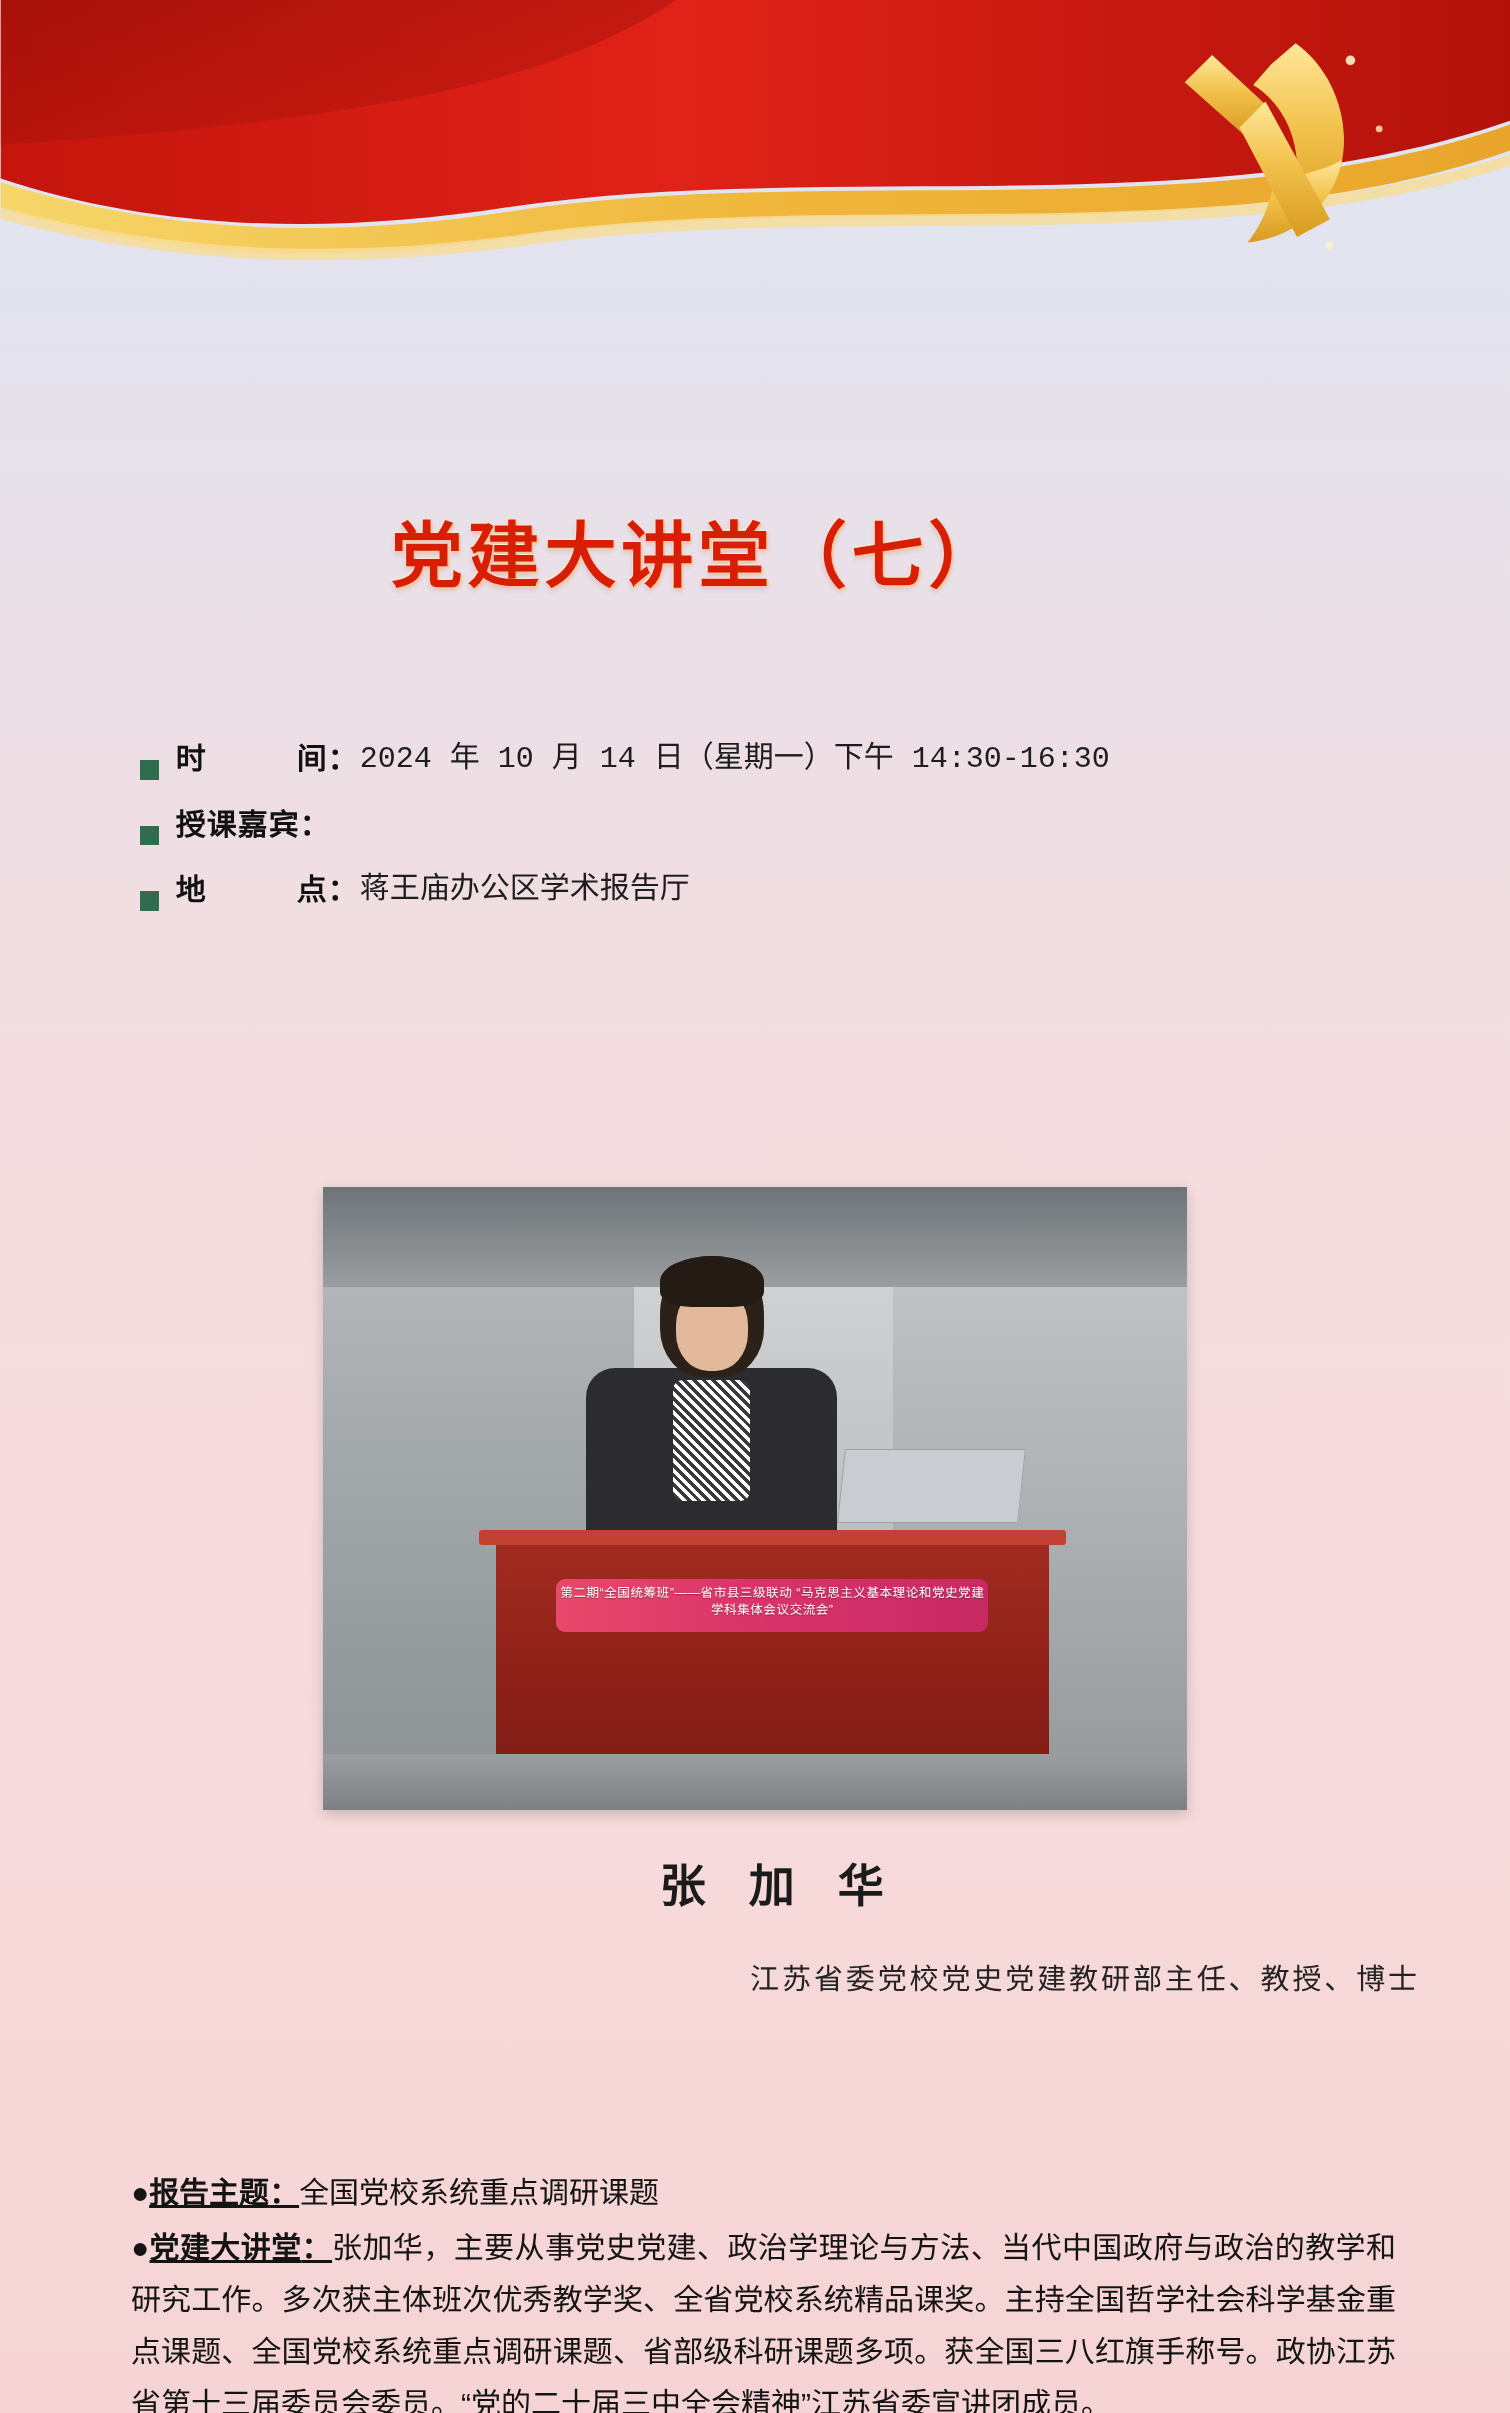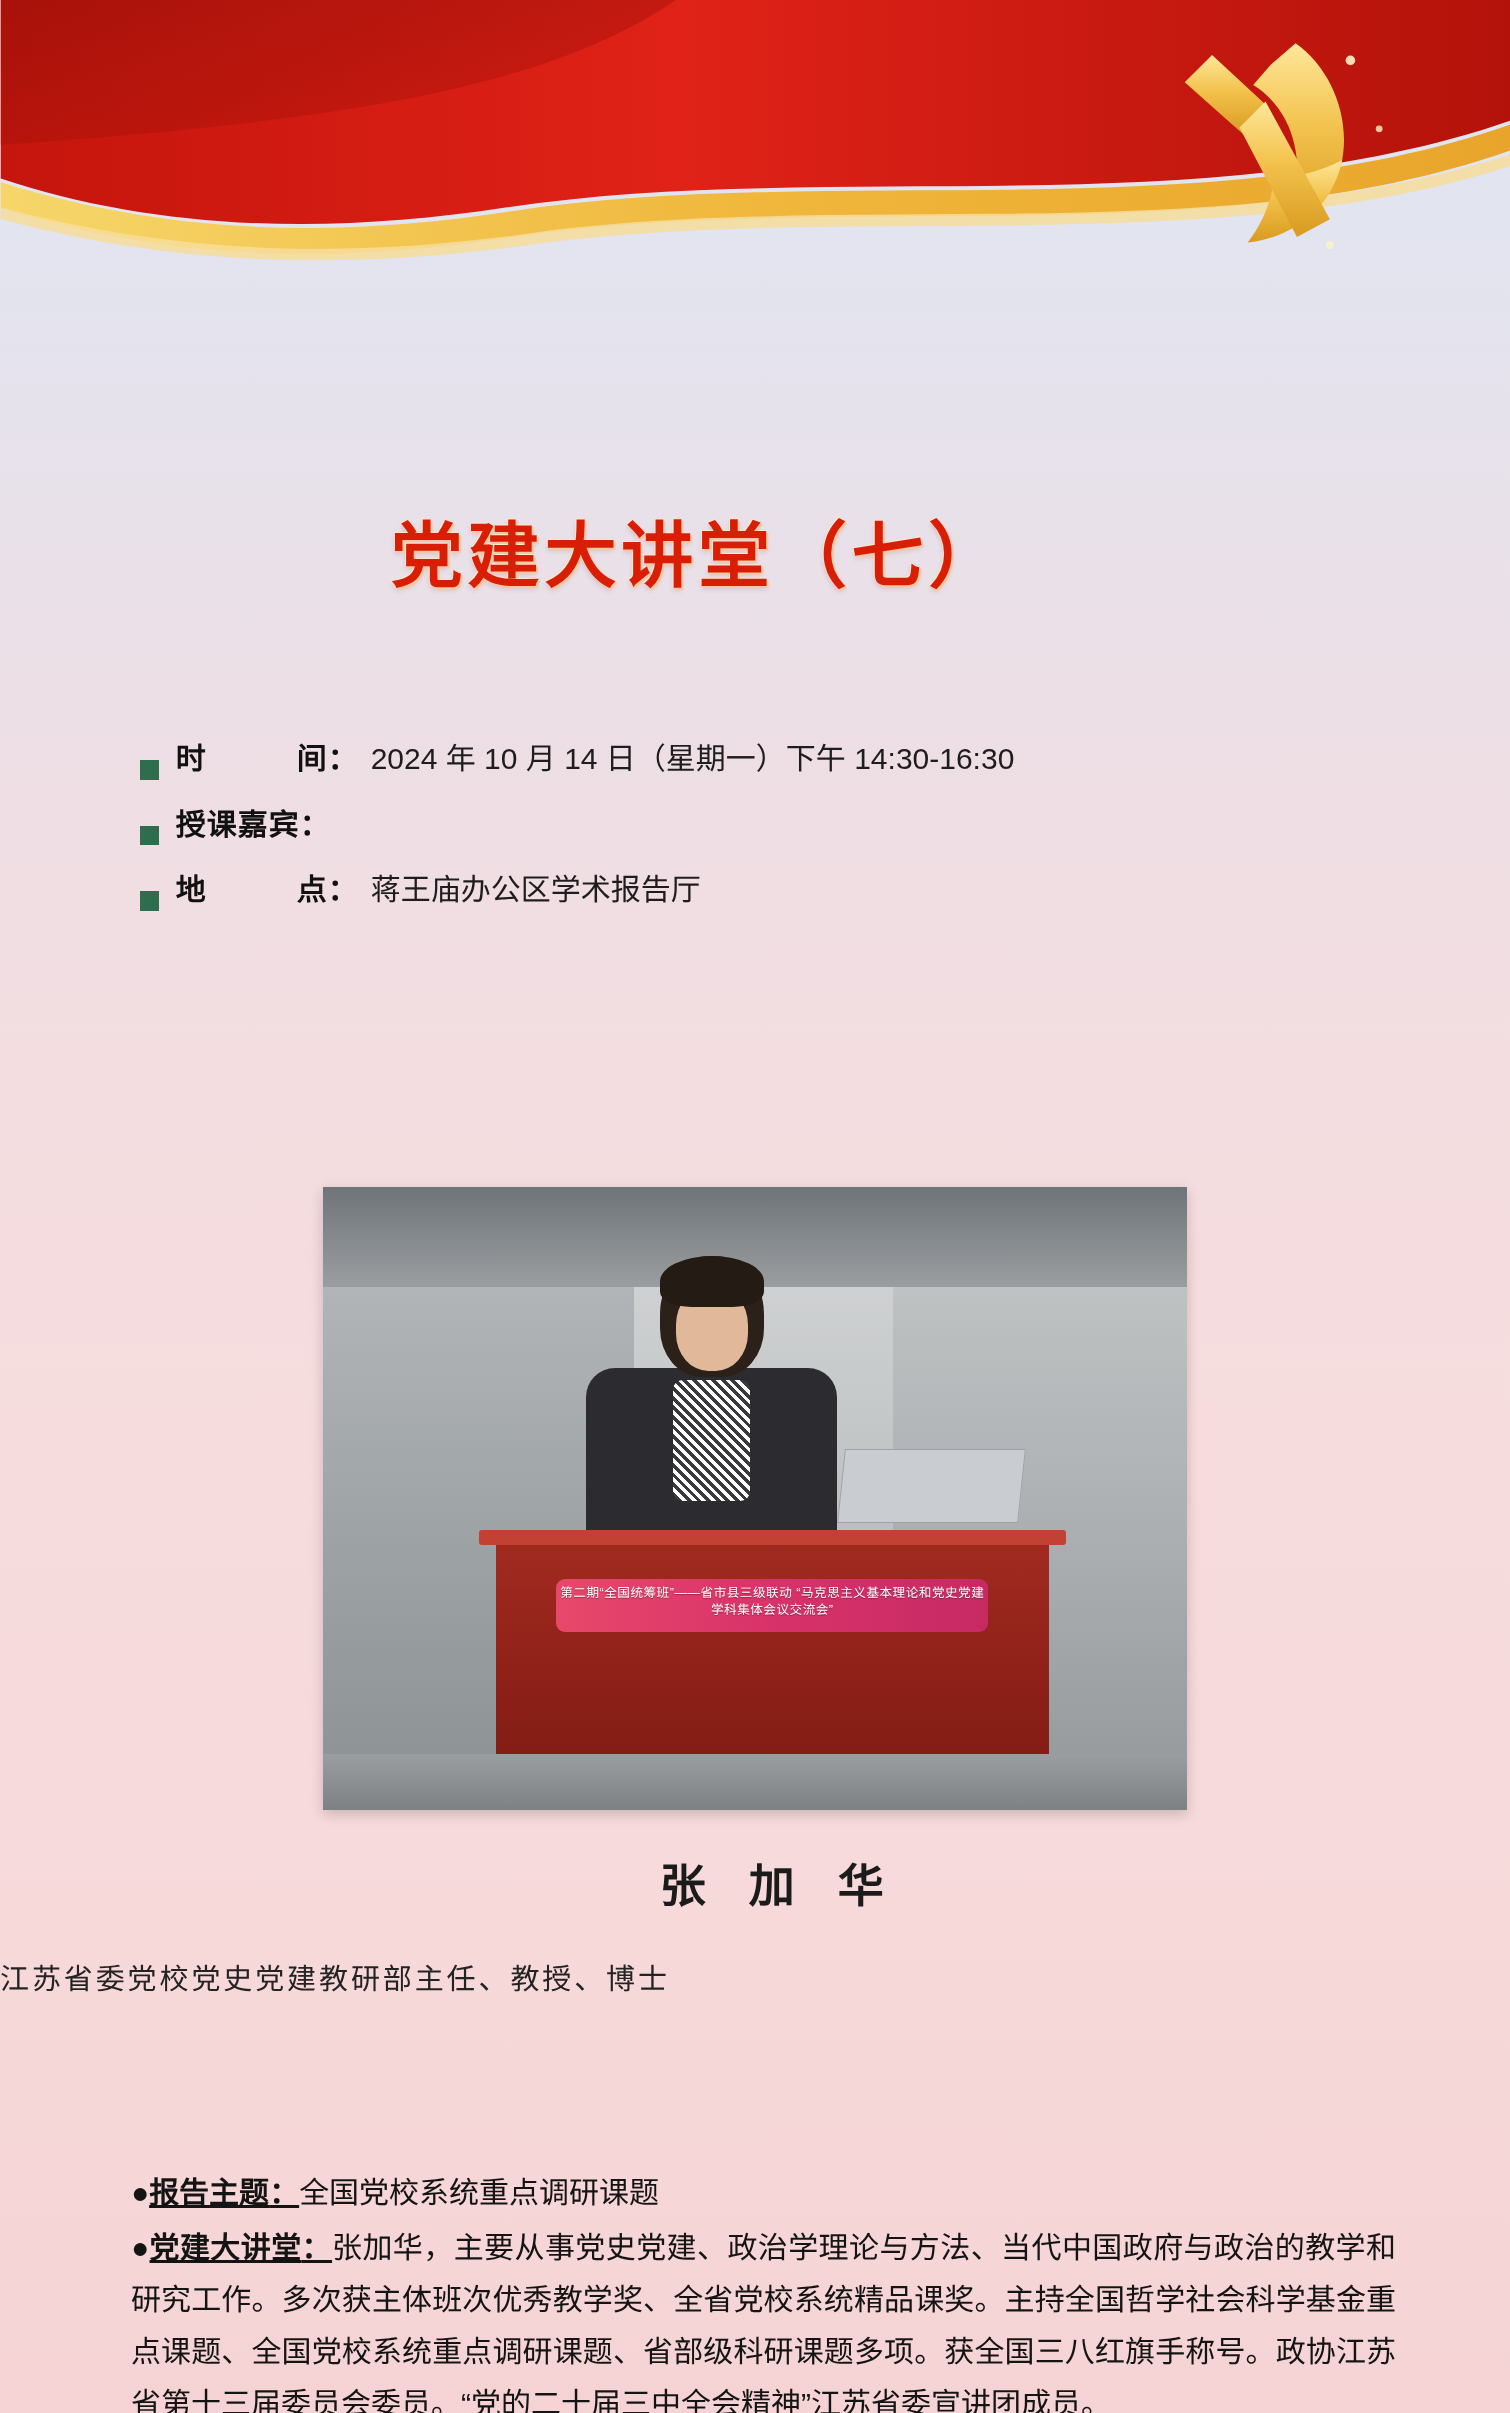--- a/index.html
+++ b/index.html
@@ -96,21 +96,22 @@
   .lbl-spaced {
     display: inline-block;
     width: 121px;
     letter-spacing: 19.3px;
   }
   .info-colon {
     font-weight: bold;
   }
   .info-value {
     color: #1d1d1d;
-    margin-left: 12px;
+    margin-left: 1px;
+    font-family: Liberation Mono, monospace;
   }
 
   
   .photo-frame {
     position: absolute;
     left: 323px;
     top: 1187px;
     width: 864px;
     height: 623px;
     background: #8c9197;
@@ -248,21 +249,21 @@
     font-weight: bold;
     letter-spacing: 13.5px;
     color: #1b1b1b;
     padding-left: 23px;
   }
   .speaker-title {
     position: absolute;
     left: 0;
     top: 1955px;
     width: 1420px;
-    text-align: left;
+    text-align: right;
     font-family: "DejaVu Serif", "Liberation Serif", serif;
     font-size: 29px;
     letter-spacing: 2.9px;
     color: #232323;
   }
 
   
   .body-block {
     position: absolute;
     left: 131px;

